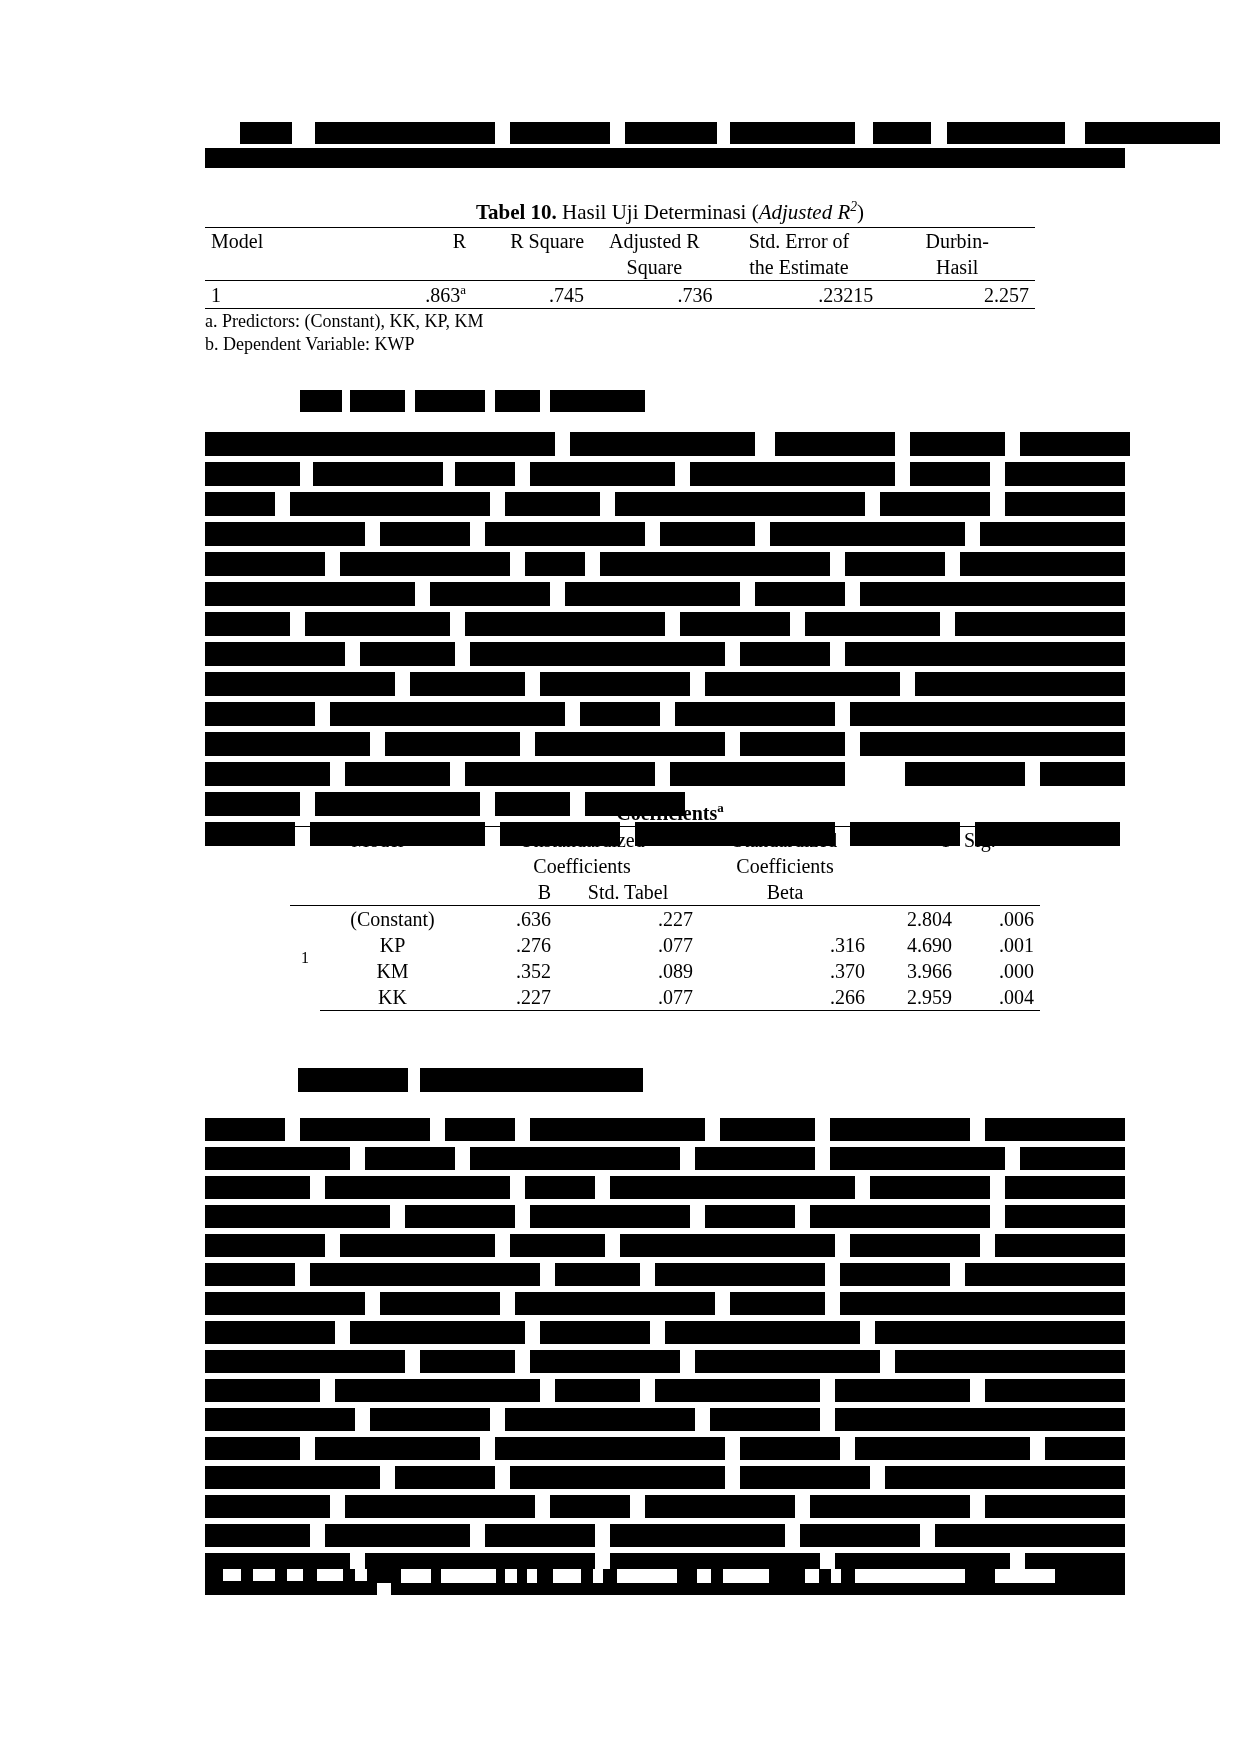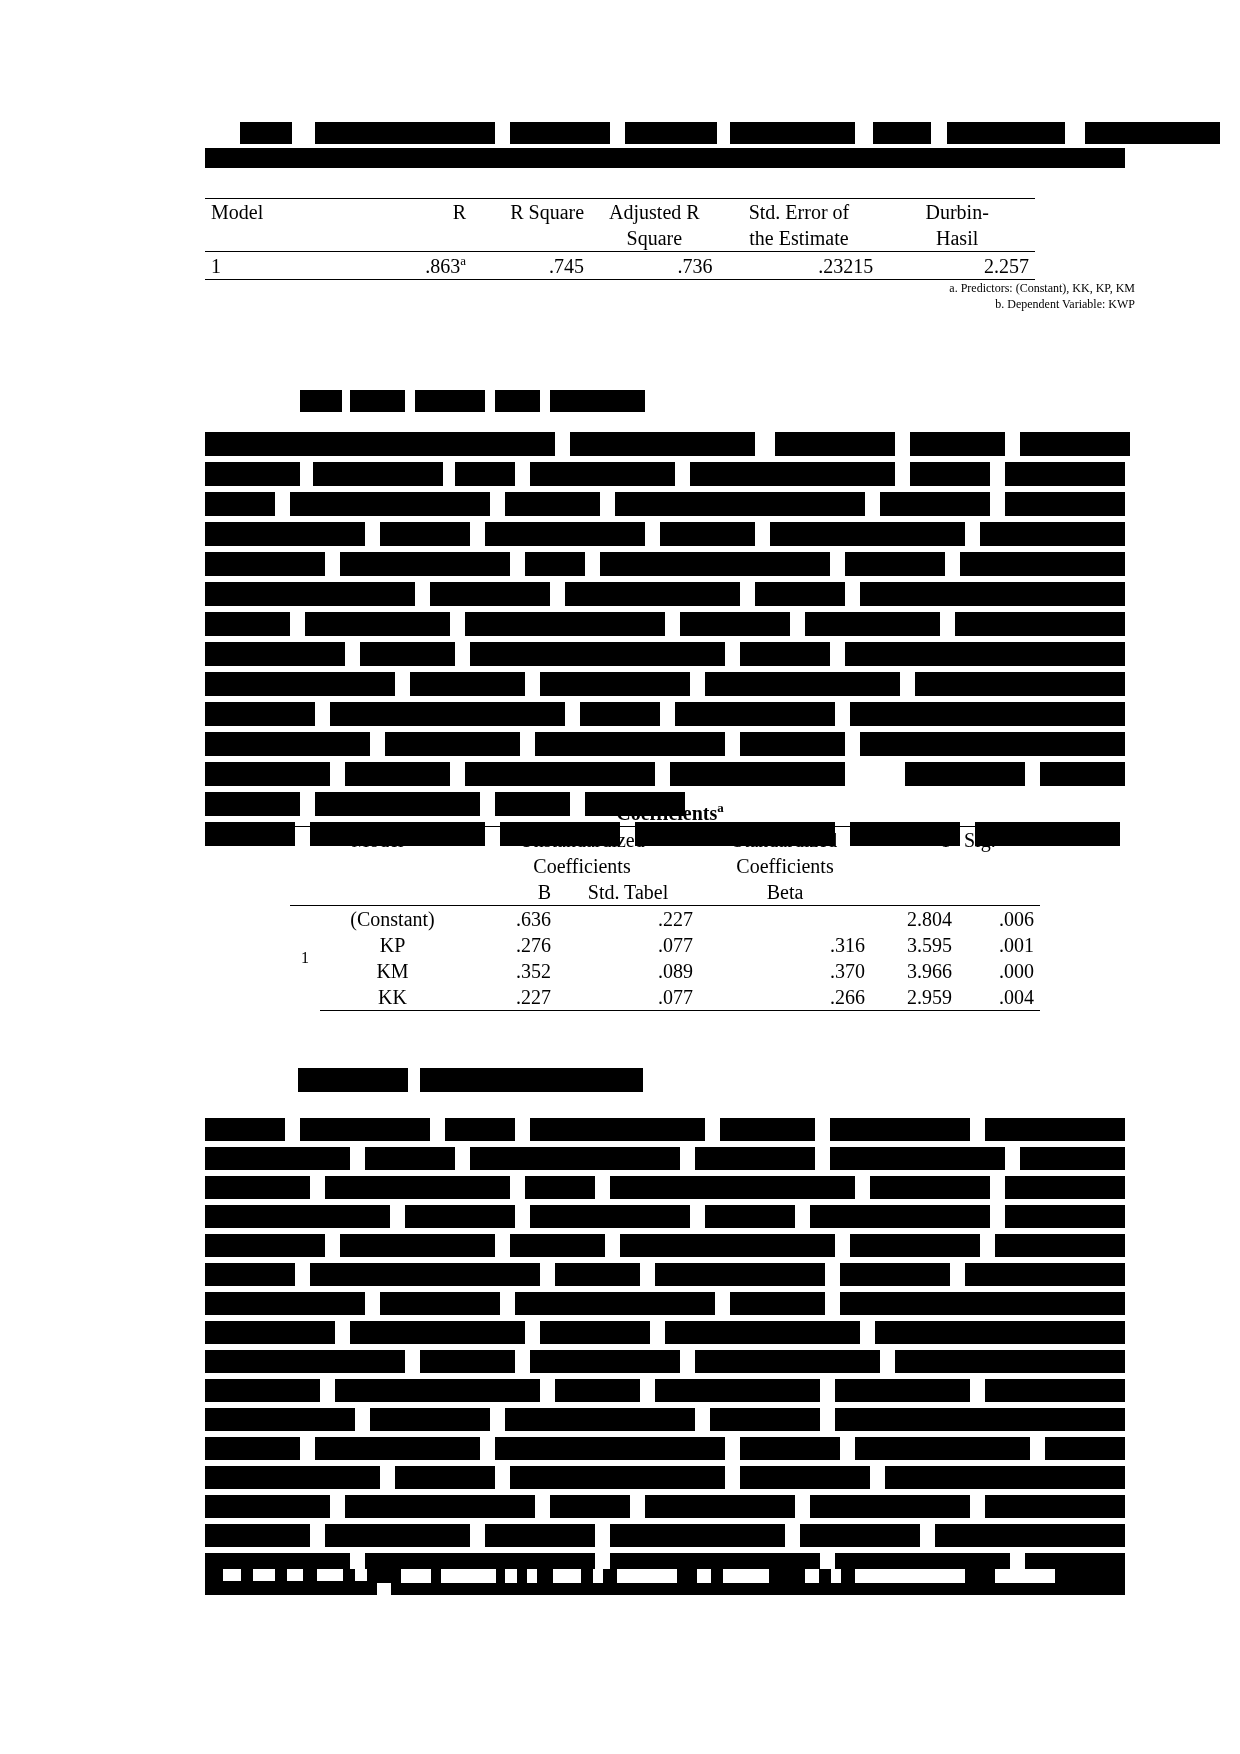--- a/index.html
+++ b/index.html
@@ -57,24 +57,23 @@
     font-weight: normal;
     vertical-align: bottom;
   }
   .rule-top td { border-top: 1.4px solid #000; }
   .rule-bot td { border-bottom: 1.4px solid #000; }
   .num { text-align: right; }
   .ctr { text-align: center; }
   .lft { text-align: left; }
 
   .tbl-note {
-    font-size: 12px;
+    font-size: 18px;
     line-height: 1.25;
     margin-top: 1px;
-    text-align: right;
   }
 </style>
 </head>
 <body>
 
 <div class="page">
 
   <div class="redact-block" style="left:205px; top:118px; width:920px;">
     <div style="position:relative; height:26px;">
       <div class="redact-line" style="position:absolute; left:35px;  top:4px; width:52px;  height:22px;"></div>
@@ -84,20 +83,23 @@
       <div class="redact-line" style="position:absolute; left:525px; top:4px; width:125px; height:22px;"></div>
       <div class="redact-line" style="position:absolute; left:668px; top:4px; width:58px;  height:22px;"></div>
       <div class="redact-line" style="position:absolute; left:742px; top:4px; width:118px; height:22px;"></div>
       <div class="redact-line" style="position:absolute; left:880px; top:4px; width:135px; height:22px;"></div>
     </div>
     <div class="redact-line" style="width:920px; height:20px; margin-top:4px;"></div>
   </div>
 
   <div class="table-wrap" style="left:205px; top:198px; width:930px;">
 
+    <div class="tbl-caption">
+      <b>Tabel 10.</b><span> Hasil Uji Determinasi (</span><i>Adjusted R</i><i><sup>2</sup></i><span>)</span>
+    </div>
 
 
     <table class="spss" style="width:830px;">
       <tbody>
           <tr class="rule-top">
         <td class="lft" style="width:160px;">Model</td>
         <td class="num" style="width:95px;">R</td>
         <td class="num" style="width:110px;">R Square</td>
         <td class="ctr" style="width:120px;">Adjusted R</td>
         <td class="ctr" style="width:155px;">Std. Error of</td>
@@ -281,21 +283,21 @@
         <td class="num">.227</td>
         <td class="num"></td>
         <td class="num">2.804</td>
         <td class="num">.006</td>
       </tr>
       <tr>
         <td class="ctr">KP</td>
         <td class="num">.276</td>
         <td class="num">.077</td>
         <td class="num">.316</td>
-        <td class="num">3.595</td>
+        <td class="num">4.690</td>
         <td class="num">.001</td>
       </tr>
       <tr>
         <td class="ctr">KM</td>
         <td class="num">.352</td>
         <td class="num">.089</td>
         <td class="num">.370</td>
         <td class="num">3.966</td>
         <td class="num">.000</td>
       </tr>

